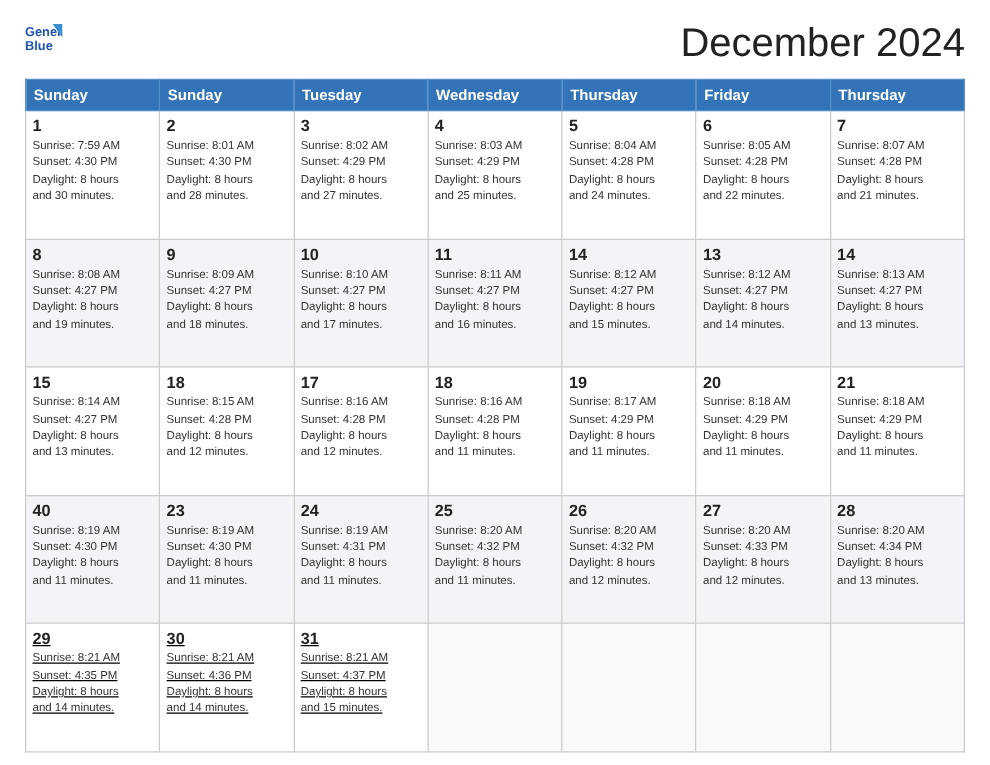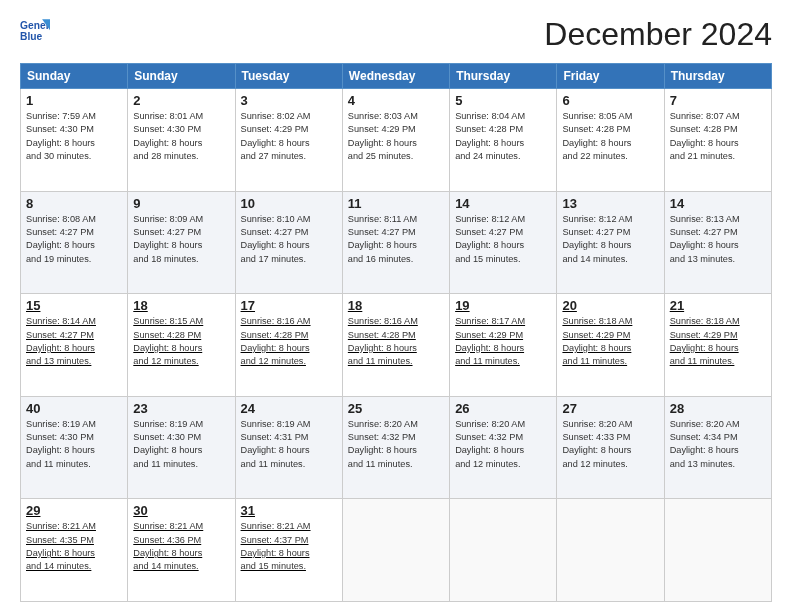--- a/index.html
+++ b/index.html
@@ -88,21 +88,21 @@
     .empty-cell {
       background: #f9f9f9 !important;
     }
     table {
       width: 100%;
       border-collapse: collapse;
       padding-left: 40px;
     }
     tr.row1 td { background: #fff; }
     tr.row2 td { background: #edf0f7; }
-    tr.row3 td { background: #fff; text-decoration: underline; }
+    tr.row3 td { background: #fff; }
     tr.row4 td { background: #edf0f7; }
     tr.row5 td { background: #fff; text-decoration: underline; }
   </style>
 </head>
 <body>
 
 <div class="page">
   <div class="header">
     <div class="logo">
       <svg class="logo-icon" viewBox="0 0 38 38" xmlns="http://www.w3.org/2000/svg">

